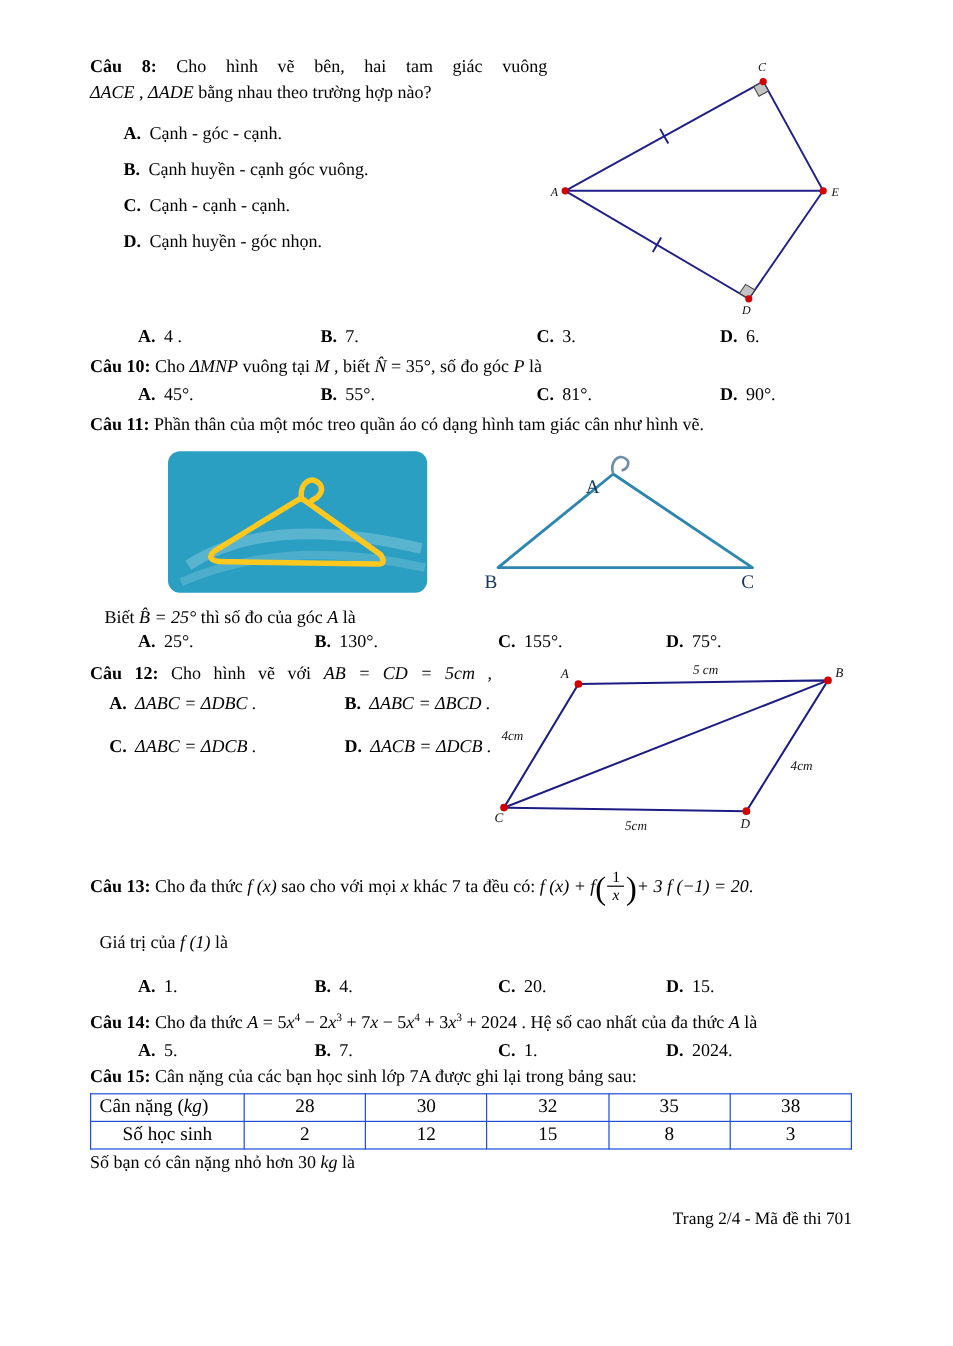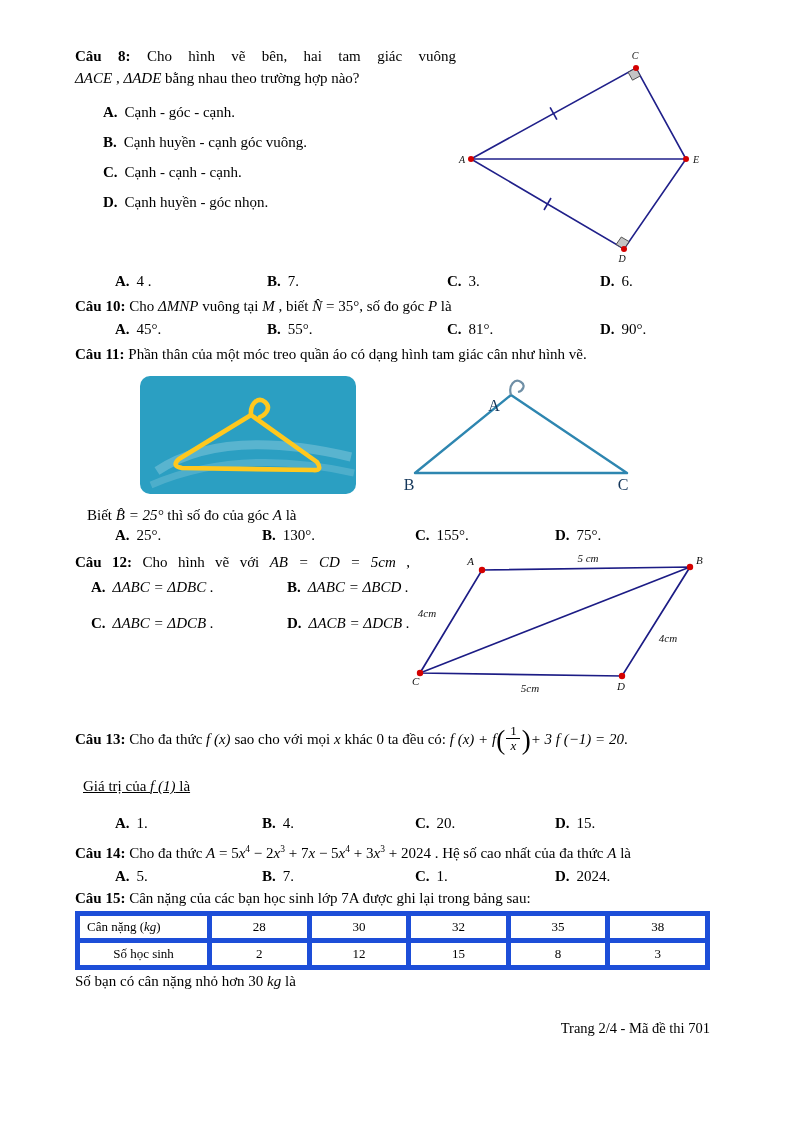--- a/index.html
+++ b/index.html
@@ -35,26 +35,26 @@
   .q12opts{display:grid;grid-template-columns:196px auto;padding-left:16px;
            margin-top:5px;row-gap:19px;}
   .q12fig{flex:1;display:flex;justify-content:center;padding-top:2px;}
   
   .q13line{margin-top:30px;line-height:1.4;}
   .frac{display:inline-flex;flex-direction:column;align-items:center;
         vertical-align:middle;margin:0 1px;line-height:1.05;transform:translateY(-2px);}
   .fn{font-size:13px;padding:0 4px;}
   .fd{font-size:13px;font-style:italic;border-top:1px solid #000;padding:0 4px;}
   .bigp{font-size:27px;vertical-align:middle;line-height:.9;}
-  .gialine{margin-top:24px;padding-left:8px;text-decoration:underline;}
+  .gialine{margin-top:24px;padding-left:8px;}
   .q13opts{margin-top:20px;}
   .q14line{margin-top:10px;line-height:1.5;}
   
   .q15table{border-collapse:collapse;width:100%;margin-top:4px;}
-  .q15table td{border:5px solid #1d4ed8;height:22px;text-align:center;font-size:13px;padding:0 2px;}
+  .q15table td{border:1px solid #1d4ed8;height:22px;text-align:center;font-size:16px;padding:0 2px;}
   .q15table td.c0{text-align:left;padding-left:7px;width:118px;}
   .q15table td.c0c{text-align:center;width:118px;}
   .afterline{margin-top:3px;}
   .footer{margin-top:30px;text-align:right;font-size:14.5px;}
   svg text{font-family:"Liberation Serif",serif;}
 </style>
 </head>
 <body>
 
 <div class="page">
@@ -170,21 +170,21 @@
           <text x="178" y="8" text-anchor="middle">5 cm</text>
           <text x="17" y="63" text-anchor="middle">4cm</text>
           <text x="258" y="88" text-anchor="middle">4cm</text>
           <text x="120" y="138" text-anchor="middle">5cm</text>
         </g>
       </svg>
     </div>
   </section>
 
   <p class="q13line">
-    <span><span class="bq">Câu 13:</span><span> Cho đa thức </span><span class="mi">f (x)</span><span> sao cho với mọi </span><span class="mi">x</span><span> khác 0 ta đều có:  </span></span><span class="mi">f (x) + f</span><span class="bigp">(</span><span class="frac">
+    <span><span class="bq">Câu 13:</span><span> Cho đa thức </span><span class="mi">f (x)</span><span> sao cho với mọi </span><span class="mi">x</span><span> khác 7 ta đều có:  </span></span><span class="mi">f (x) + f</span><span class="bigp">(</span><span class="frac">
         <span class="fn">1</span>
         <span class="fd">x</span>
       </span><span class="bigp">)</span><span class="mi">+ 3 f (−1) = 20</span><span>.</span>
   </p>
   <p class="gialine"><span>Giá trị của </span><span class="mi">f (1)</span><span>  là</span></p>
   <div class="optrow2 q13opts">
     <span><span class="ob">A.</span><span>1.</span></span>
     <span><span class="ob">B.</span><span>4.</span></span>
     <span><span class="ob">C.</span><span>20.</span></span>
     <span><span class="ob">D.</span><span>15.</span></span>

